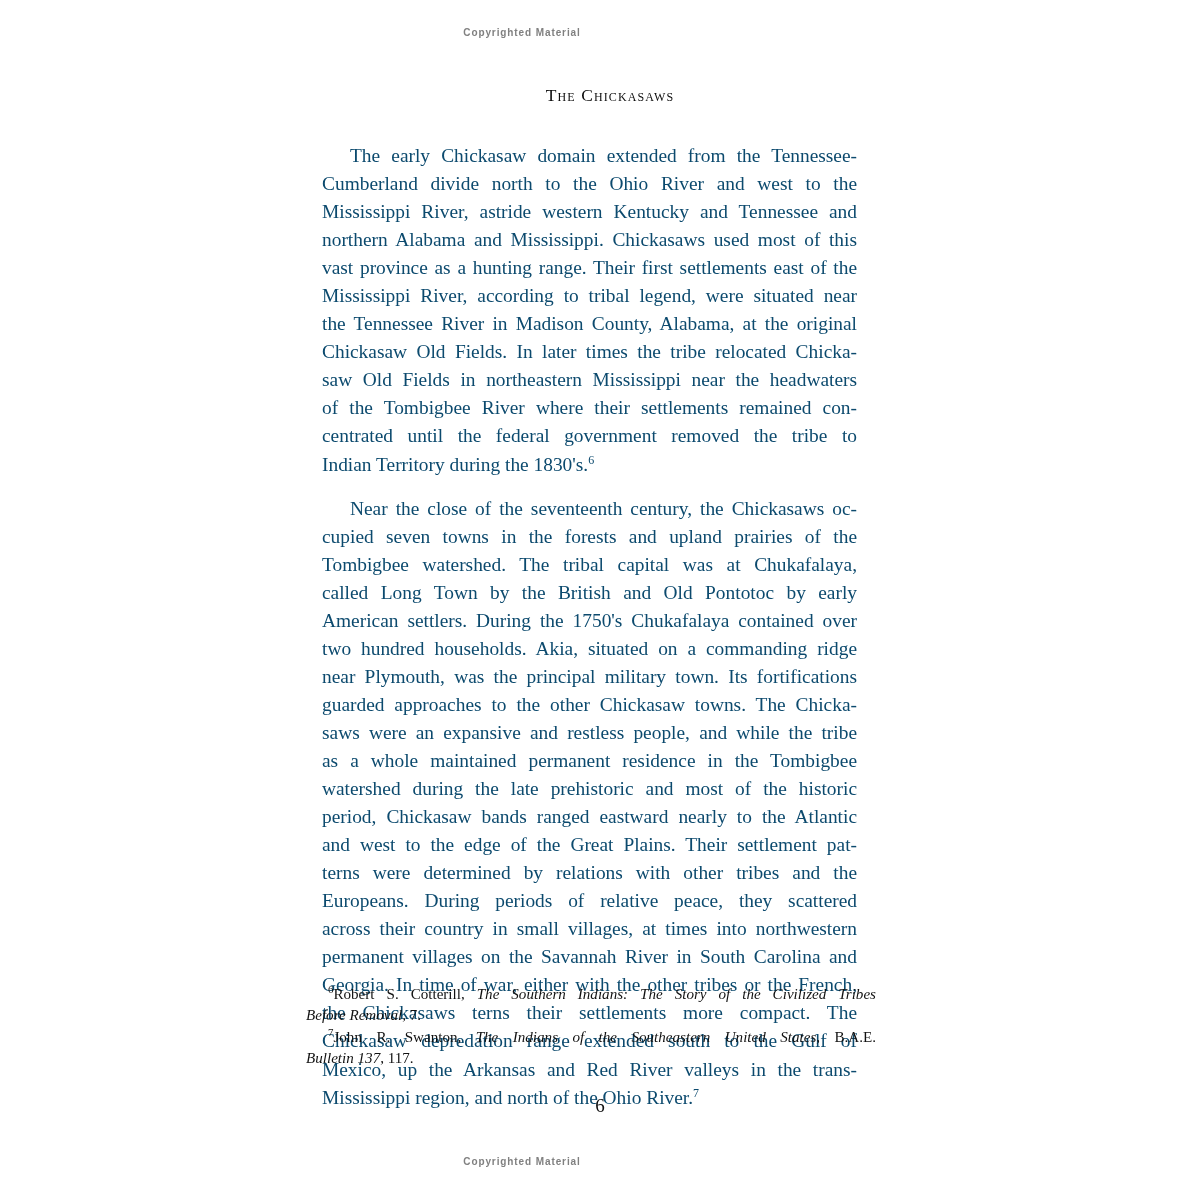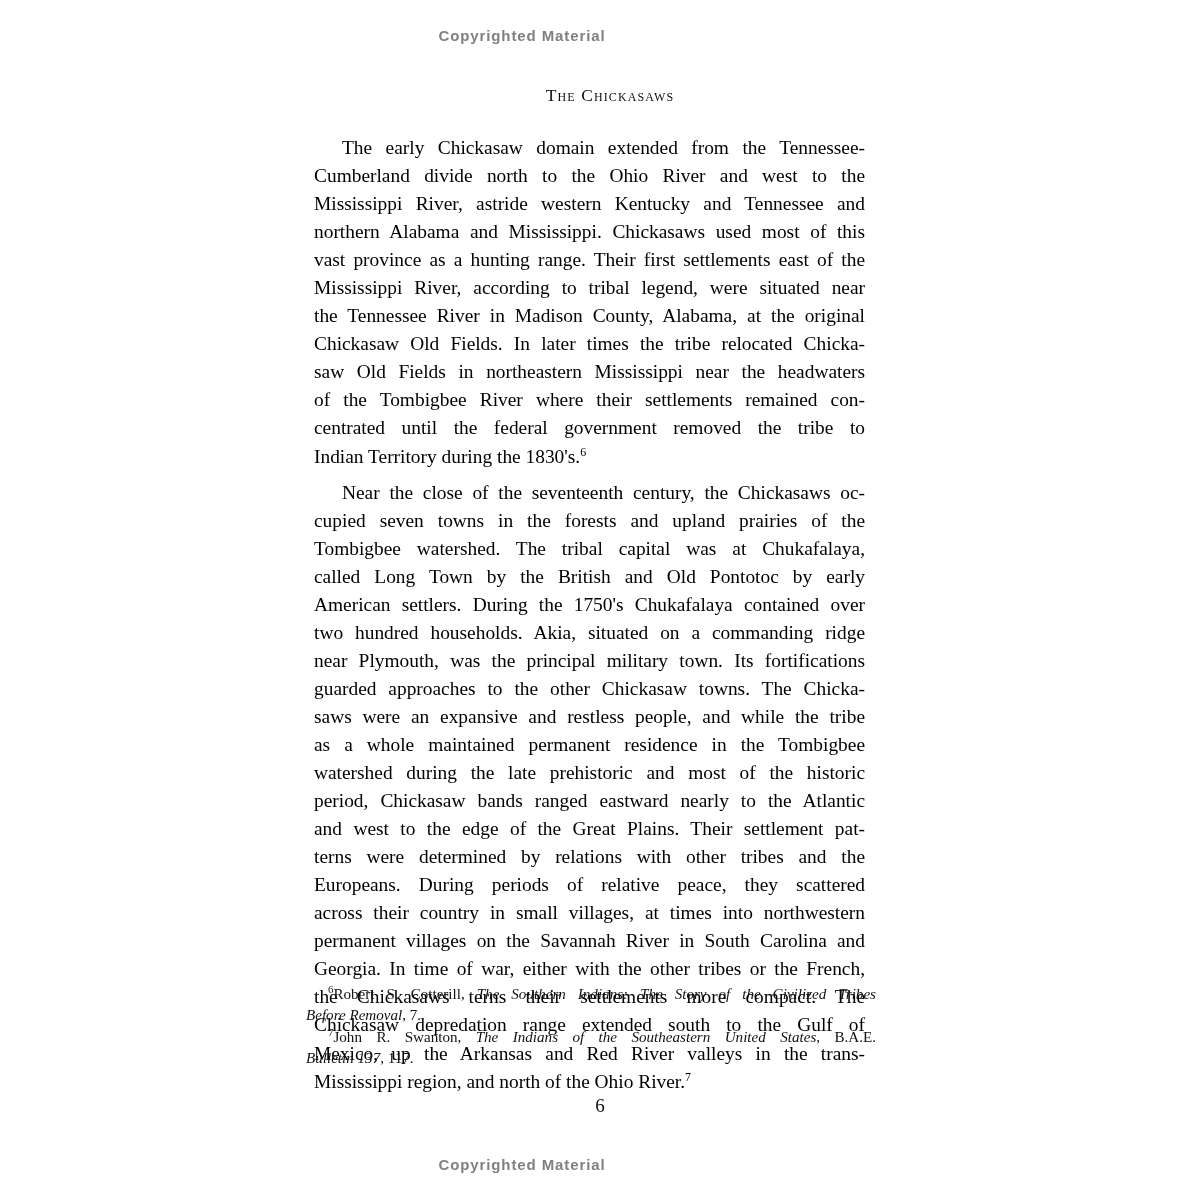--- a/index.html
+++ b/index.html
@@ -17,21 +17,21 @@
     color: #111111;
   }
 
   
   .watermark {
     position: absolute;
     left: 0;
     width: 1044px;
     text-align: center;
     font-family: "Liberation Sans", "DejaVu Sans", sans-serif;
-    font-size: 15px;
+    font-size: 10px;
     font-weight: 600;
     letter-spacing: 0.9px;
     color: #808080;
     white-space: nowrap;
   }
   .watermark-top { top: 27px; }
   .watermark-bottom { top: 1156px; }
 
   
   .running-head {
@@ -49,24 +49,24 @@
 
   
   .textblock {
     position: absolute;
     left: 306px;
     top: 126px;
     width: 567px;
   }
 
   .para {
-    margin: 8px;
+    margin: 16px;
     font-size: 19.4px;
     line-height: 28.05px;
-    color: #000000;
+    color: #0c4a6e;
   }
   
   .line {
     display: block;
     white-space: nowrap;
   }
   .line.justify {
     text-align: justify;
     text-align-last: justify;
     white-space: normal;

